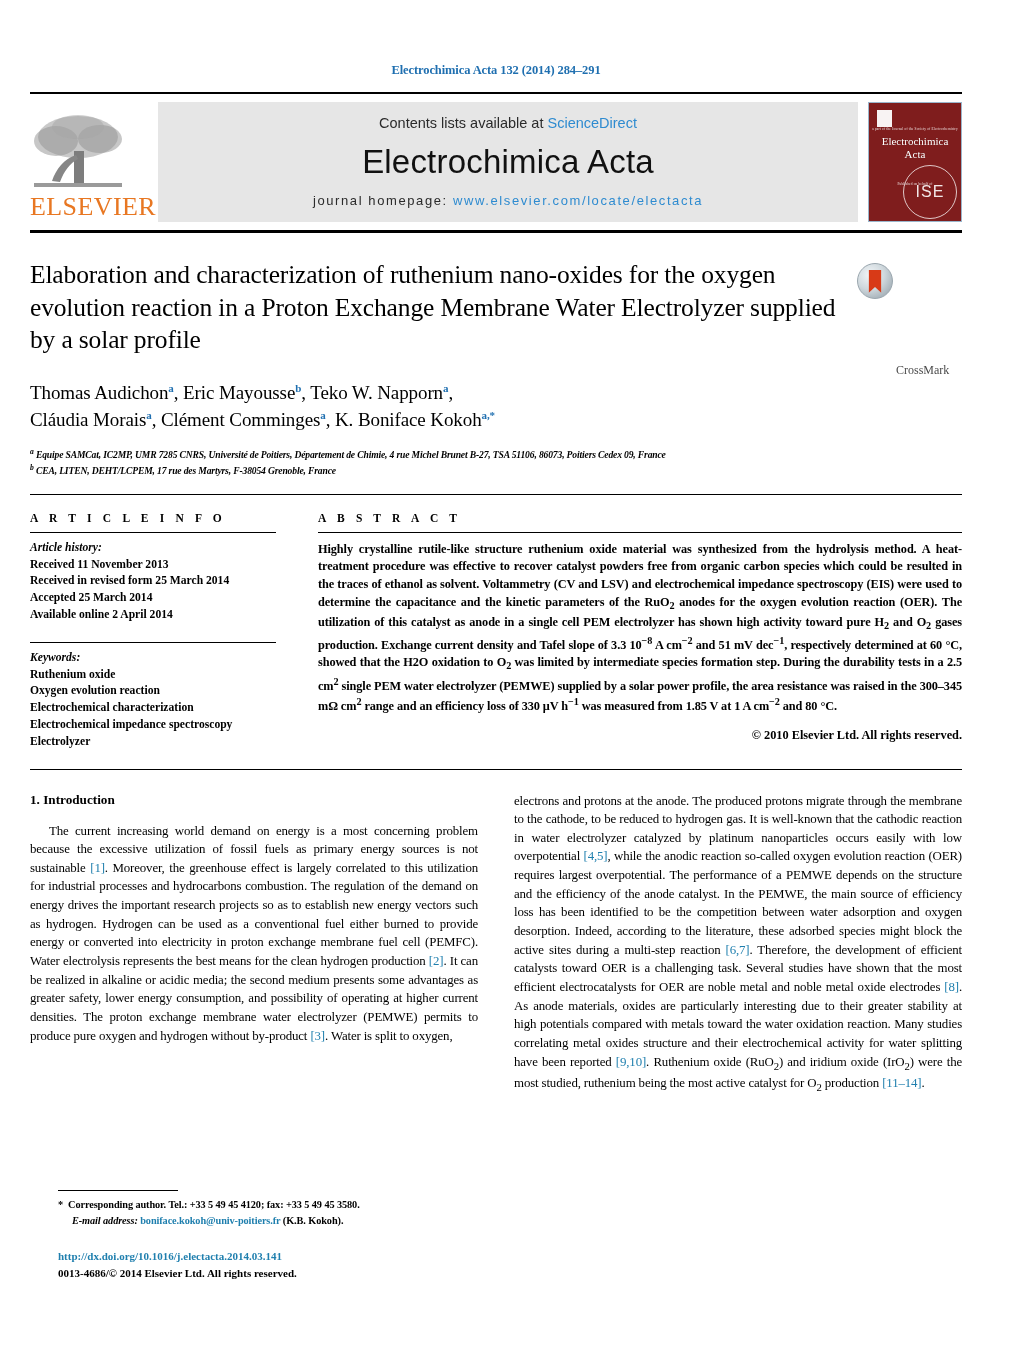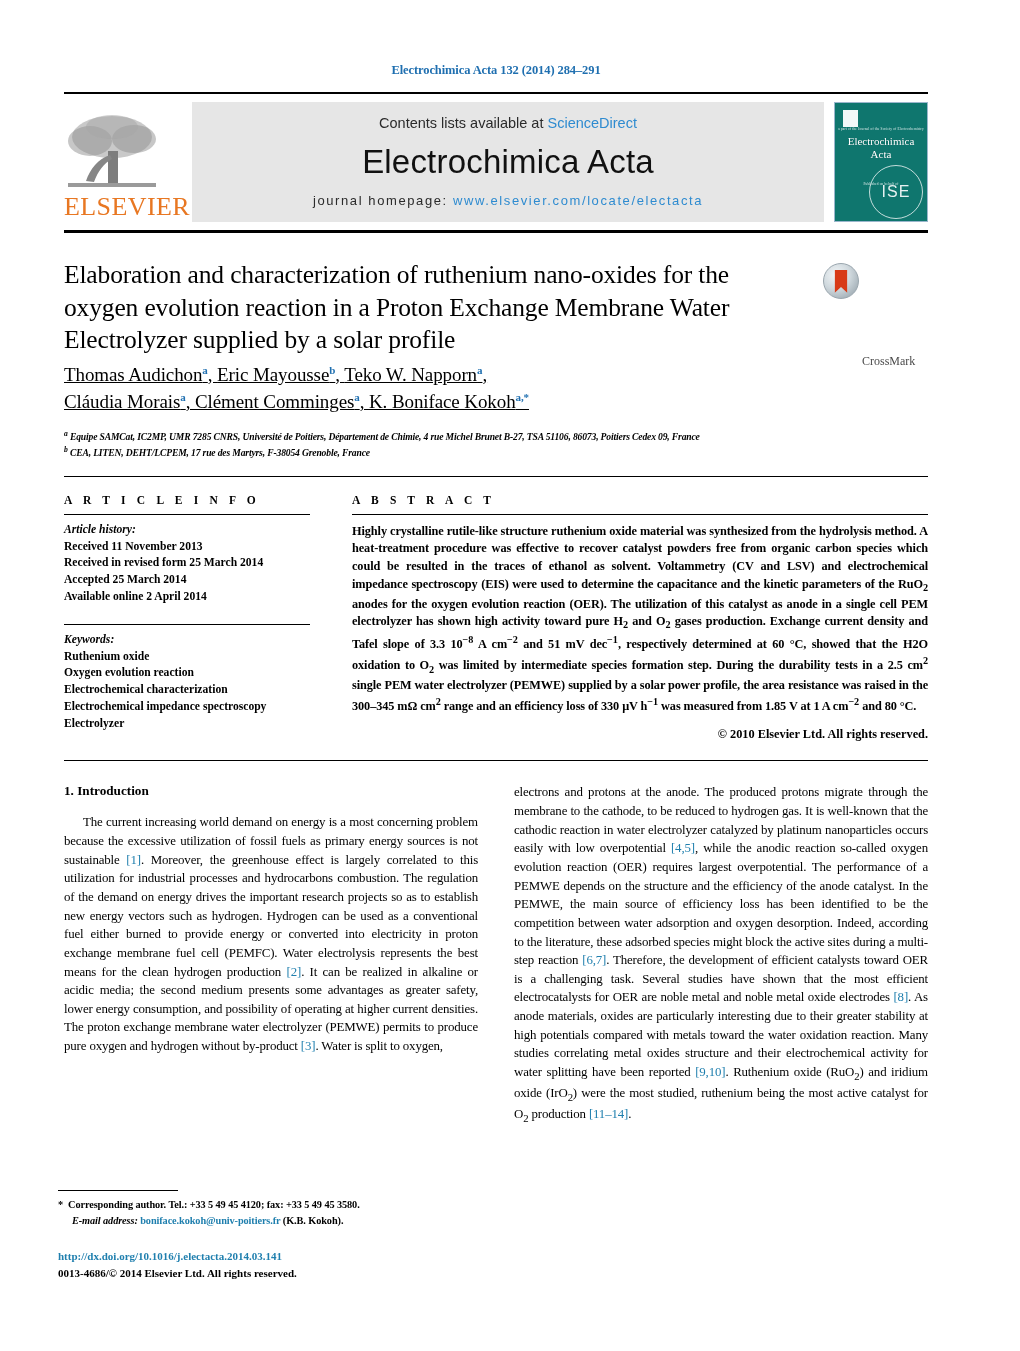--- a/index.html
+++ b/index.html
@@ -13,21 +13,21 @@
     font-family: "Liberation Serif", "DejaVu Serif", serif;
     color: #000000;
     position: relative;
     overflow: hidden;
   }
   .page {
     width: 992px;
     height: 1351px;
     position: relative;
     box-sizing: border-box;
-    padding: 0 64px;
+    padding: 0 30px;
   }
 
   
   .runhead {
     text-align: center;
     color: #1f6fb0;
     font-size: 12.5px;
     font-weight: bold;
     letter-spacing: -0.1px;
     padding-top: 63px;
@@ -88,21 +88,21 @@
     font-family: "Liberation Sans", sans-serif;
     font-size: 13px;
     letter-spacing: 1.6px;
     color: #2b2b2b;
   }
   .homepage-line .url { color: #2e8bd0; }
   .cover-thumb {
     width: 92px;
     flex: 0 0 92px;
     border: 1px solid #9ab6cc;
-    background: #0f766e;
+    background: #7f1d1d;
     position: relative;
     overflow: hidden;
   }
   .cover-inner { position:absolute; inset:0; }
   .cover-title {
     position: absolute;
     top: 27%;
     left: 0; right: 0;
     text-align: center;
     font-family: "Liberation Serif", serif;
@@ -147,23 +147,22 @@
     font-family: "Liberation Serif", serif;
     font-size: 25.5px;
     font-weight: normal;
     line-height: 1.28;
     margin: 0;
     letter-spacing: -0.15px;
   }
   .authors {
     font-size: 19px;
     line-height: 1.44;
-    margin-top: 4px;
+    margin-top: 22px;
     letter-spacing: -0.1px;
-    text-decoration: underline;
   }
   sup.aff { color: #1f6fb0; font-size: 11px; font-weight: bold; }
   .affils {
     font-size: 9.6px;
     font-style: italic;
     font-weight: bold;
     line-height: 1.45;
     margin-top: 12px;
     letter-spacing: -0.15px;
   }

